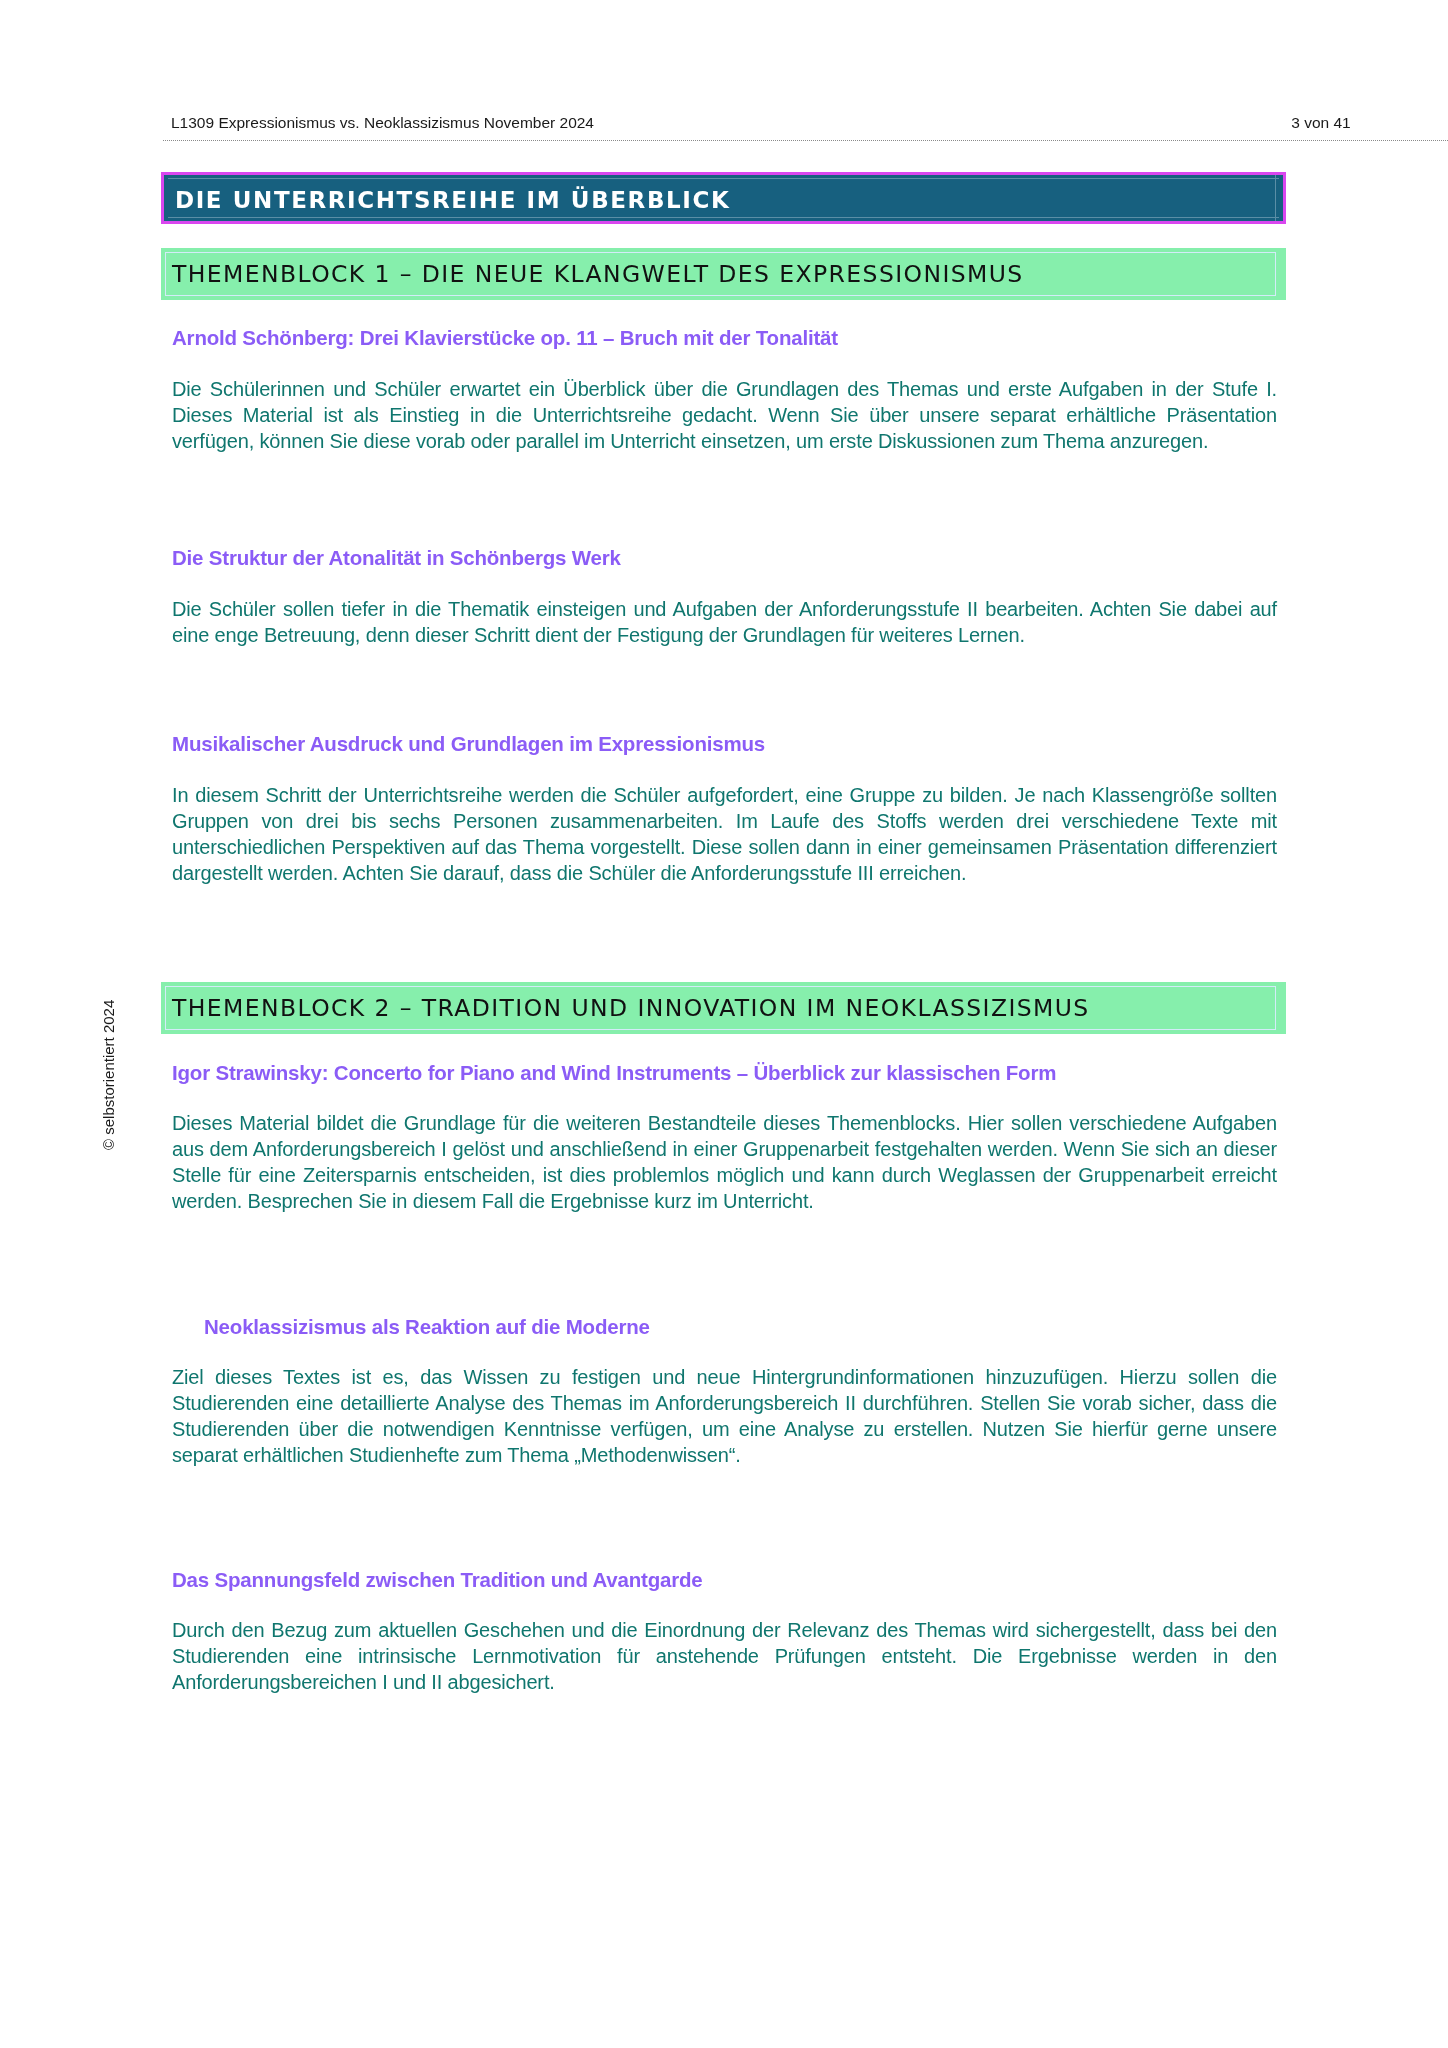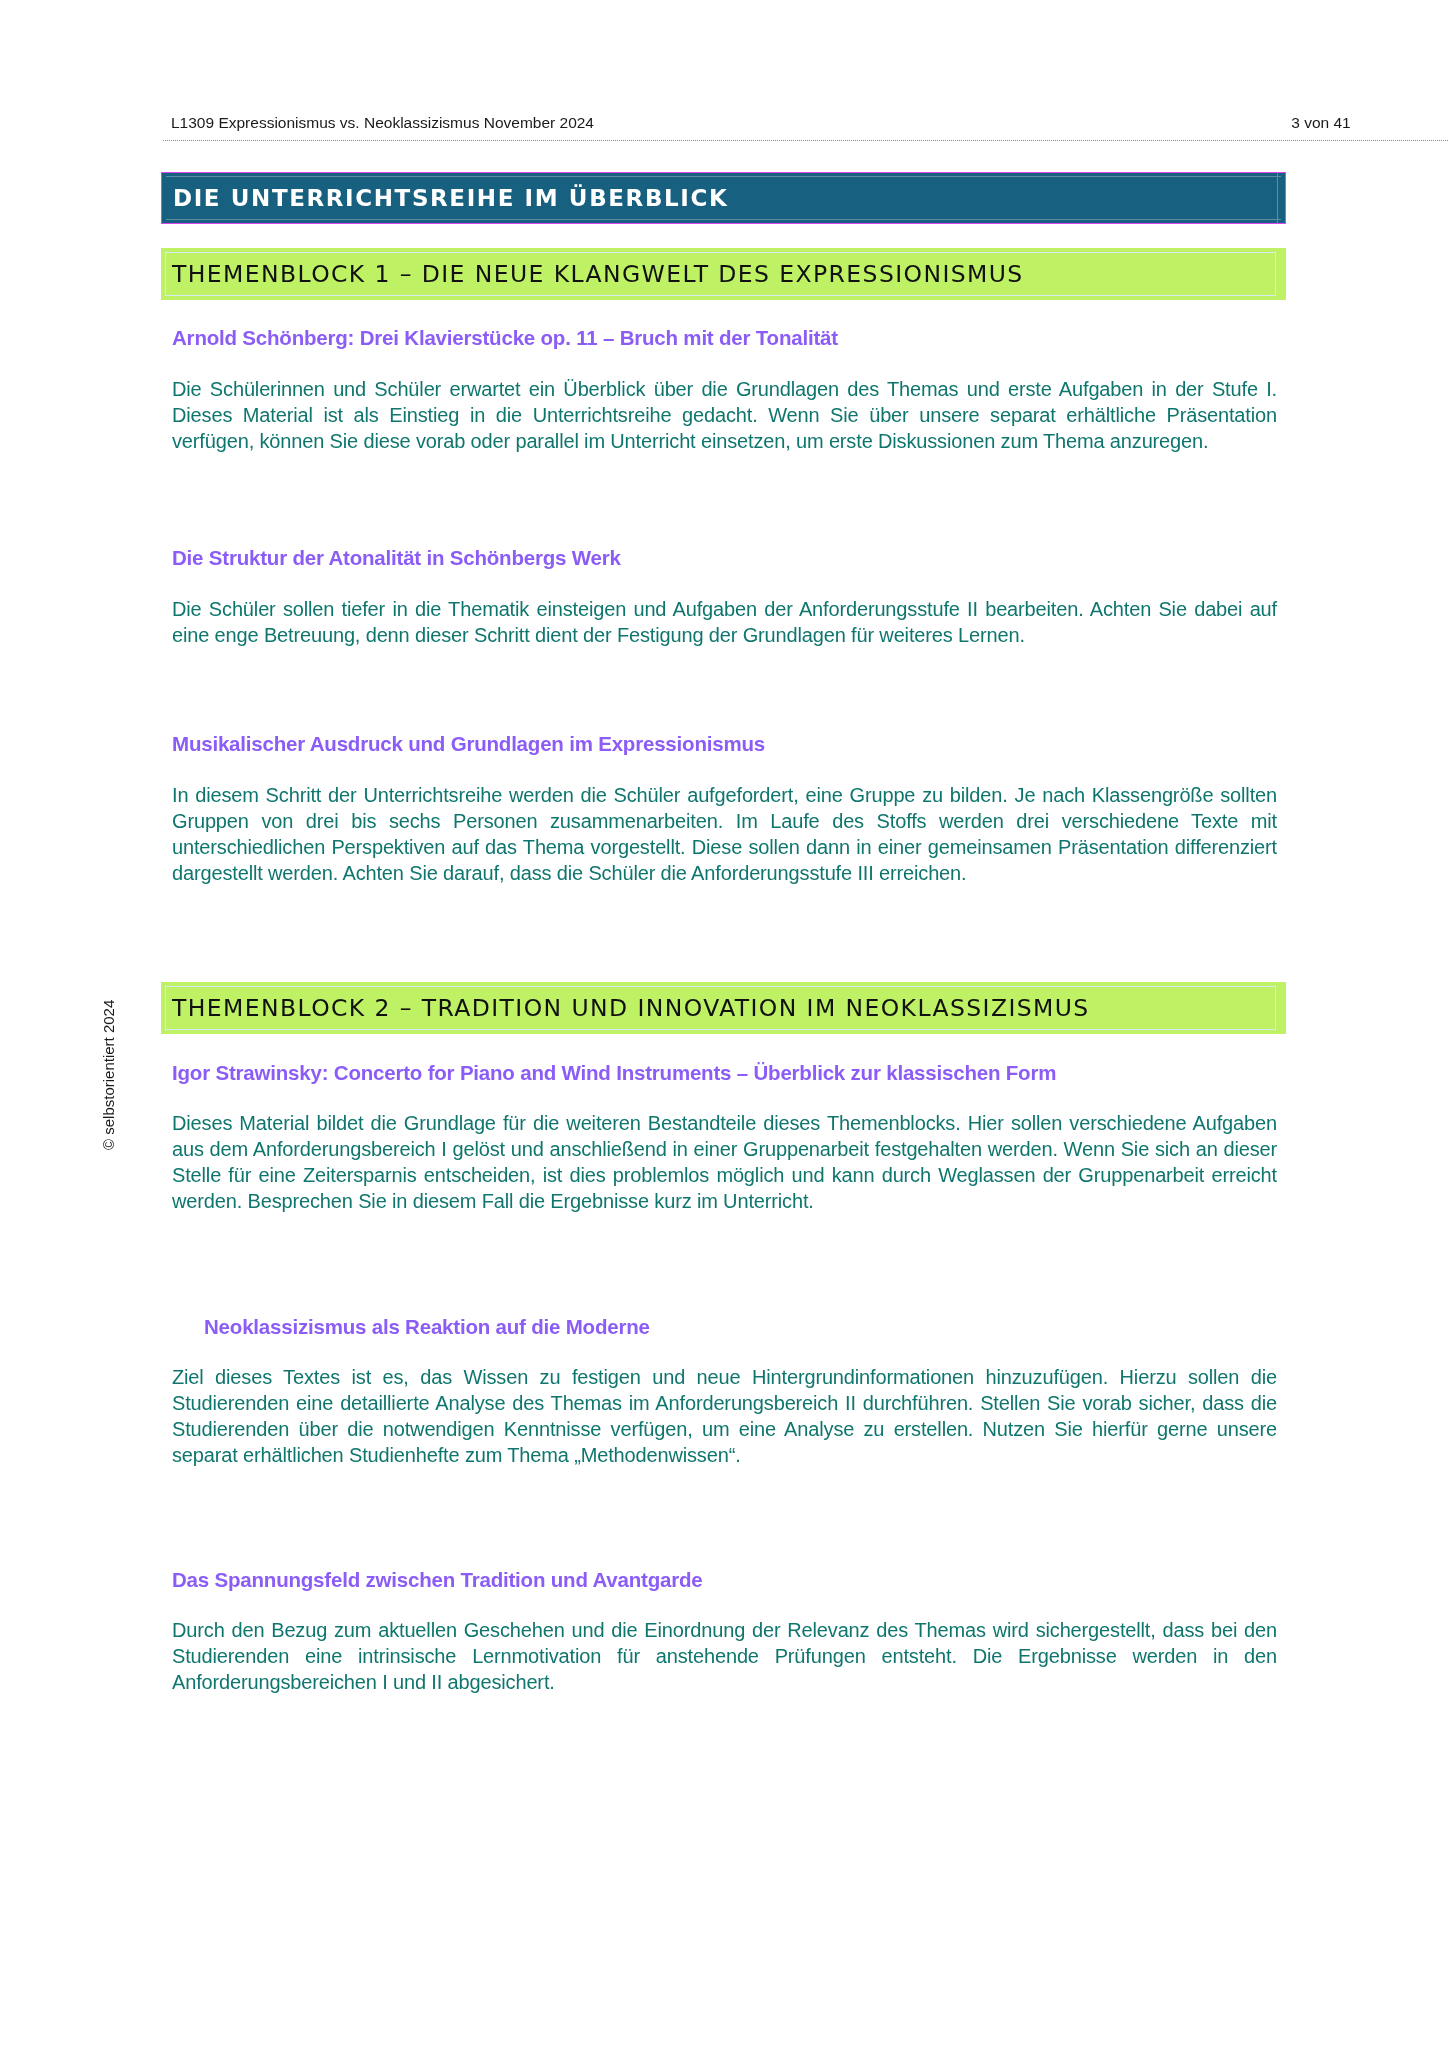--- a/index.html
+++ b/index.html
@@ -56,21 +56,21 @@
       color: #1a1a1a;
     }
     .banner-main {
       position: absolute;
       left: 161px;
       top: 172px;
       width: 1125px;
       height: 52px;
       background: #17607f;
       box-sizing: border-box;
-      border: 1px solid #d946ef;
+      border: 3px solid #d946ef;
     }
     .banner-main::before {
       content: "";
       position: absolute;
       left: 4px; right: 4px; top: 3px; bottom: 3px;
       border-top: 1px solid #5a8ea6;
       border-bottom: 1px solid #5a8ea6;
       pointer-events: none;
     }
     .banner-main::after {
@@ -88,21 +88,21 @@
       font-weight: bold;
       letter-spacing: 1.6px;
       color: #ffffff;
       font-family: "DejaVu Sans", sans-serif;
     }
     .banner-block {
       position: absolute;
       left: 161px;
       width: 1125px;
       height: 52px;
-      background: #bef264;
+      background: #86efac;
       box-sizing: border-box;
     }
     .banner-block::before {
       content: "";
       position: absolute;
       left: 4px; right: 10px; top: 4px; bottom: 4px;
       border: 1px solid #d3ecf8;
       pointer-events: none;
     }
     .banner-block .banner-text {

